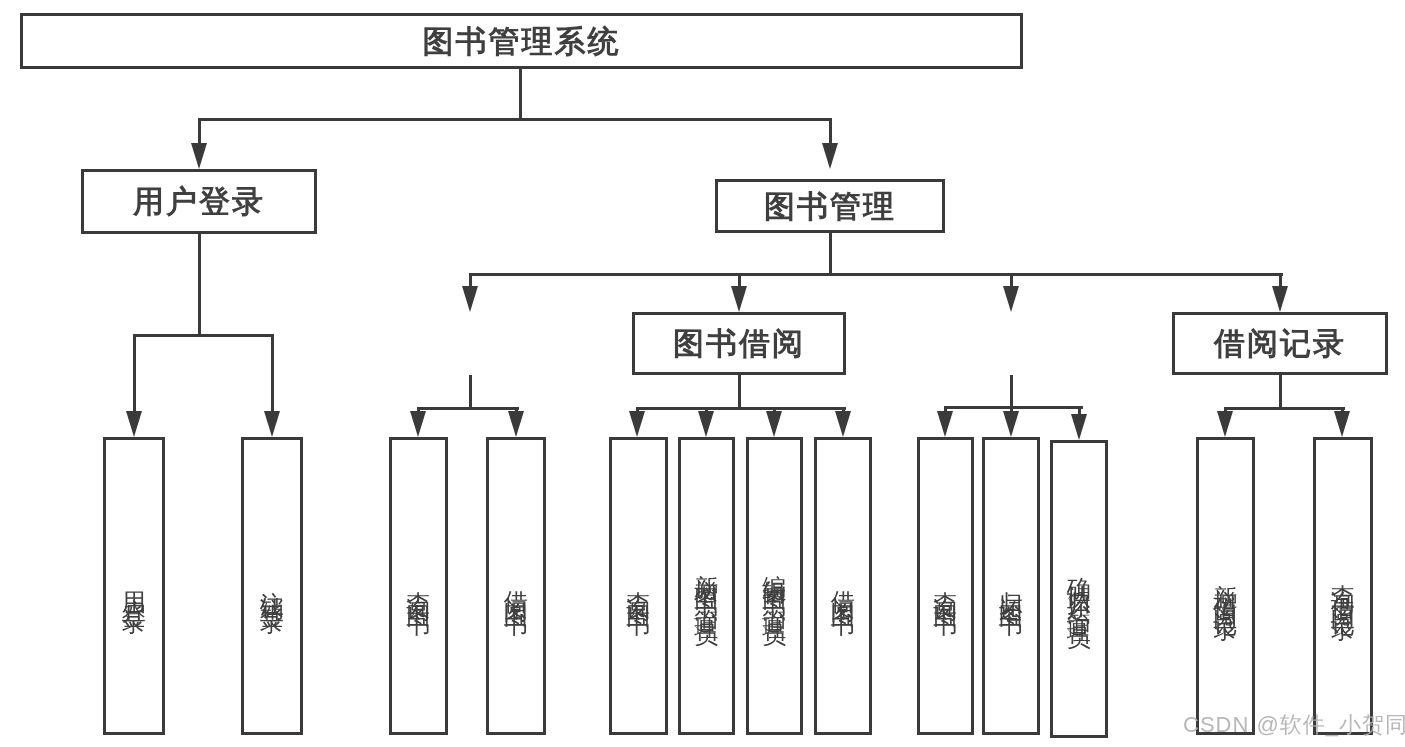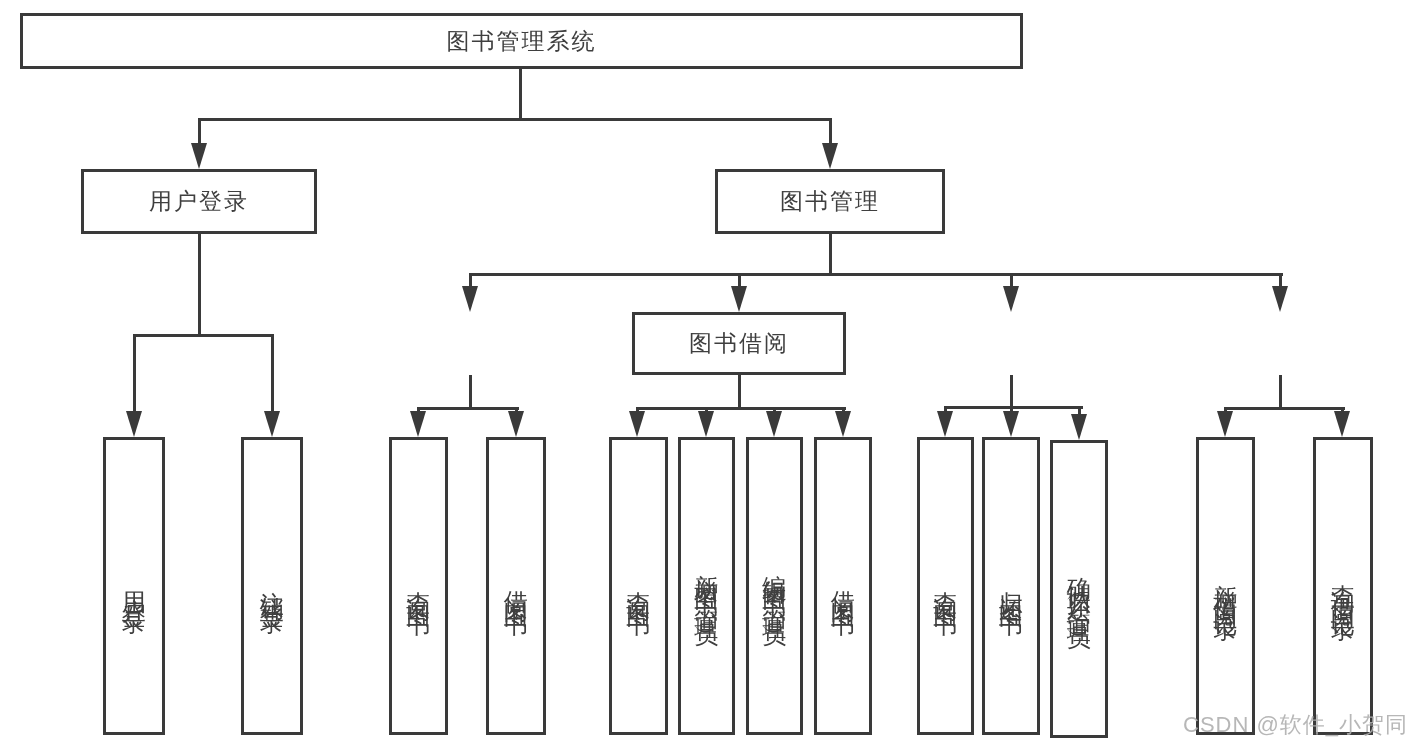--- a/index.html
+++ b/index.html
@@ -4,21 +4,21 @@
 <style>
   html,body{margin:0;padding:0;background:#ffffff;}
   .stage{
     position:relative;width:1405px;height:747px;background:#ffffff;
     font-family:"Liberation Sans",sans-serif;color:#3a3a3a;overflow:hidden;
   }
   .box{
     position:absolute;box-sizing:border-box;border:3px solid #3a3a3a;background:#ffffff;
     display:flex;align-items:center;justify-content:center;
   }
-  .hlabel{font-size:23px;letter-spacing:2px;color:#3f3f3f;line-height:1;white-space:nowrap;}
+  .hlabel{font-size:31px;letter-spacing:2px;color:#3f3f3f;line-height:1;white-space:nowrap;font-weight:bold;}
   .leaf .vlabel{
     display:block;writing-mode:vertical-lr;text-orientation:mixed;
     font-size:24px;line-height:1.15;letter-spacing:7px;color:#3f3f3f;
   }
   .v{position:absolute;width:3px;background:#3a3a3a;}
   .h{position:absolute;height:3px;background:#3a3a3a;}
   .arrow{
     position:absolute;width:0;height:0;
     border-left:8px solid transparent;border-right:8px solid transparent;
     border-top:26px solid #3a3a3a;
@@ -41,21 +41,21 @@
   <div class="v" style="left:519px;top:69px;height:51px;"></div>
   <div class="h" style="left:198px;top:118px;width:634px;"></div>
   <div class="v" style="left:198px;top:118px;height:32px;"></div>
   <div class="arrow" style="left:191px;top:143px;"></div>
   <div class="v" style="left:829px;top:118px;height:32px;"></div>
   <div class="arrow" style="left:822px;top:143px;"></div>
 
   <div class="box" style="left:81px;top:169px;width:236px;height:65px;">
     <span class="hlabel">用户登录</span>
   </div>
-  <div class="box" style="left:715px;top:169px;width:230px;height:65px;">
+  <div class="box" style="left:715px;top:179px;width:230px;height:54px;">
     <span class="hlabel">图书管理</span>
   </div>
 
   <div class="v" style="left:198px;top:233px;height:104px;"></div>
   <div class="h" style="left:133px;top:334px;width:141px;"></div>
   <div class="v" style="left:133px;top:334px;height:80px;"></div>
   <div class="arrow" style="left:126px;top:411px;"></div>
   <div class="v" style="left:271px;top:334px;height:80px;"></div>
   <div class="arrow" style="left:264px;top:411px;"></div>
 
@@ -65,20 +65,23 @@
   <div class="arrow" style="left:462px;top:286px;"></div>
   <div class="v" style="left:738px;top:273px;height:20px;"></div>
   <div class="arrow" style="left:731px;top:286px;"></div>
   <div class="v" style="left:1010px;top:273px;height:20px;"></div>
   <div class="arrow" style="left:1003px;top:286px;"></div>
   <div class="v" style="left:1279px;top:273px;height:20px;"></div>
   <div class="arrow" style="left:1272px;top:286px;"></div>
 
   <div class="box" style="left:632px;top:312px;width:214px;height:63px;">
     <span class="hlabel">图书借阅</span>
+  </div>
+  <div class="box" style="left:1172px;top:312px;width:216px;height:63px;">
+    <span class="hlabel">借阅记录</span>
   </div>
 
   <div class="v" style="left:469px;top:375px;height:35px;"></div>
   <div class="h" style="left:417px;top:407px;width:102px;"></div>
   <div class="v" style="left:417px;top:407px;height:10px;"></div>
   <div class="arrow" style="left:410px;top:411px;"></div>
   <div class="v" style="left:515px;top:407px;height:10px;"></div>
   <div class="arrow" style="left:508px;top:411px;"></div>
 
   <div class="v" style="left:738px;top:375px;height:35px;"></div>

